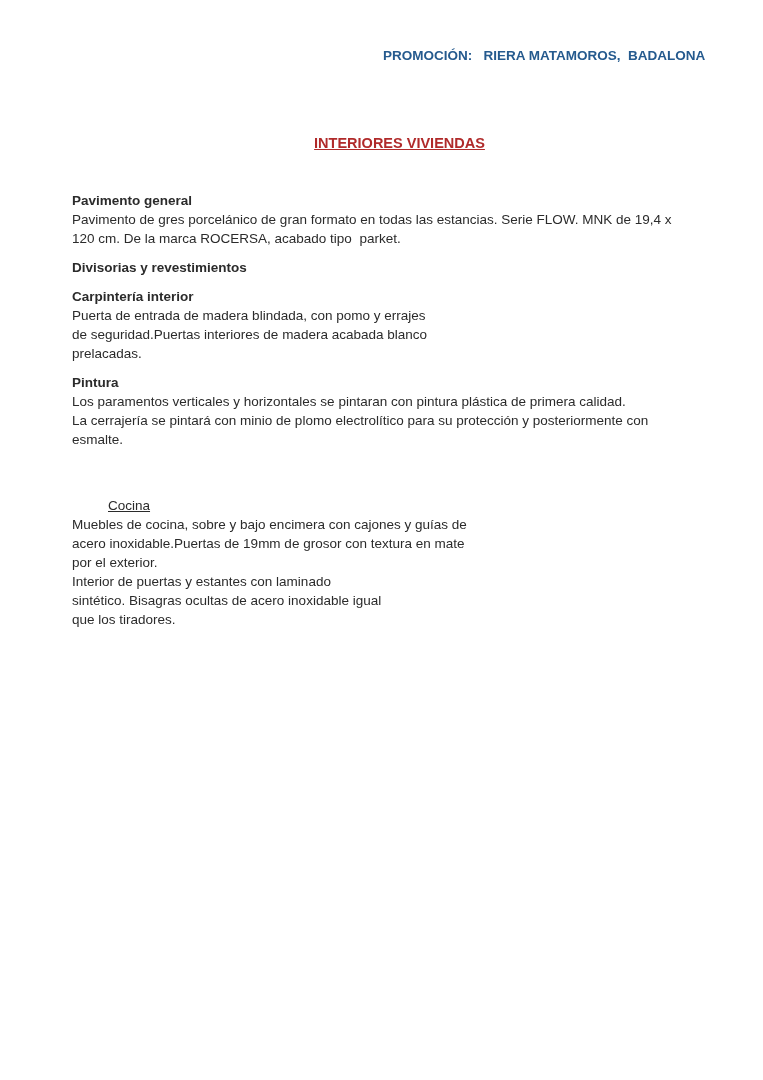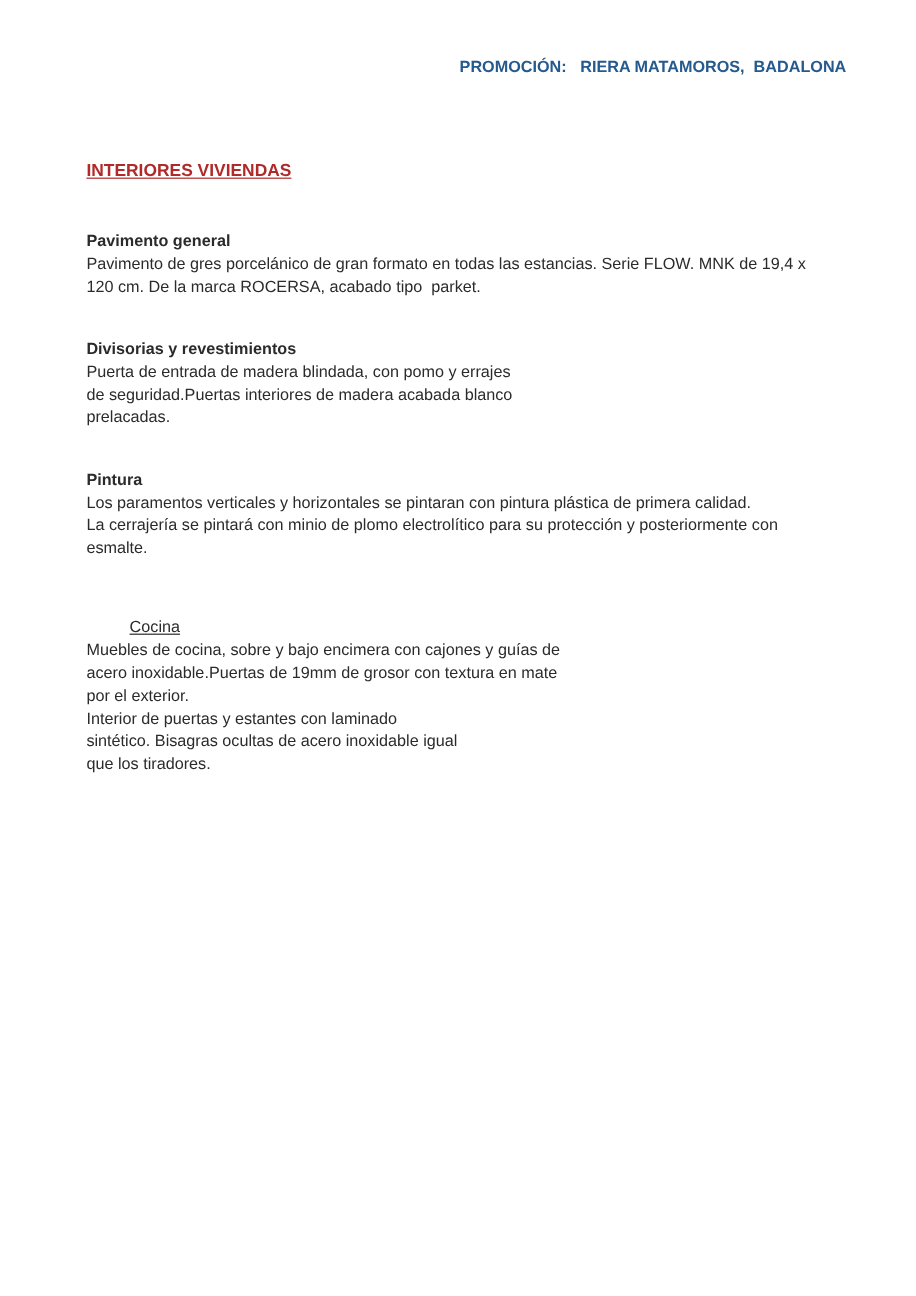--- a/index.html
+++ b/index.html
@@ -28,29 +28,30 @@
     font-size: 13.5px;
     color: var(--header-blue, #255a8e);
     white-space: pre-wrap;
   }
   .main-title {
     margin-top: 69px;
     font-size: 14.5px;
     font-weight: bold;
     color: var(--title-red, #b02a2a);
     text-decoration: underline;
+    text-align: center;
   }
   .subsection {
     text-decoration: underline;
   }
   .sub-acabados { margin-top: 36px; }
   .sub-cocina   { margin-top: 47px; margin-left: 36px; }
   .sec-heading {
     font-weight: bold;
-    margin-top: 33px;
+    margin-top: 10px;
   }
   .sec-heading.first-after-sub { margin-top: 38px; }
   .sec-heading.mobiliario      { margin-top: 37px; }
   .sec-body {
     margin: 0;
     white-space: pre-wrap;
   }
 </style>
 </head>
 <body>
@@ -61,20 +62,21 @@
 
   <div class="main-title">INTERIORES VIVIENDAS</div>
 
 
   <div class="sec-heading first-after-sub">Pavimento general</div>
   <p class="sec-body">Pavimento de gres porcelánico de gran formato en todas las estancias. Serie FLOW. MNK de 19,4 x
 120 cm. De la marca ROCERSA, acabado tipo  parket.</p>
 
   <div class="sec-heading">Divisorias y revestimientos</div>
 
+  <div class="sec-heading">Carpintería interior</div>
   <p class="sec-body">Puerta de entrada de madera blindada, con pomo y errajes
 de seguridad.Puertas interiores de madera acabada blanco
 prelacadas.</p>
 
   <div class="sec-heading">Pintura</div>
   <p class="sec-body">Los paramentos verticales y horizontales se pintaran con pintura plástica de primera calidad.
 La cerrajería se pintará con minio de plomo electrolítico para su protección y posteriormente con
 esmalte.</p>
 
   <div class="subsection sub-cocina">Cocina</div>

